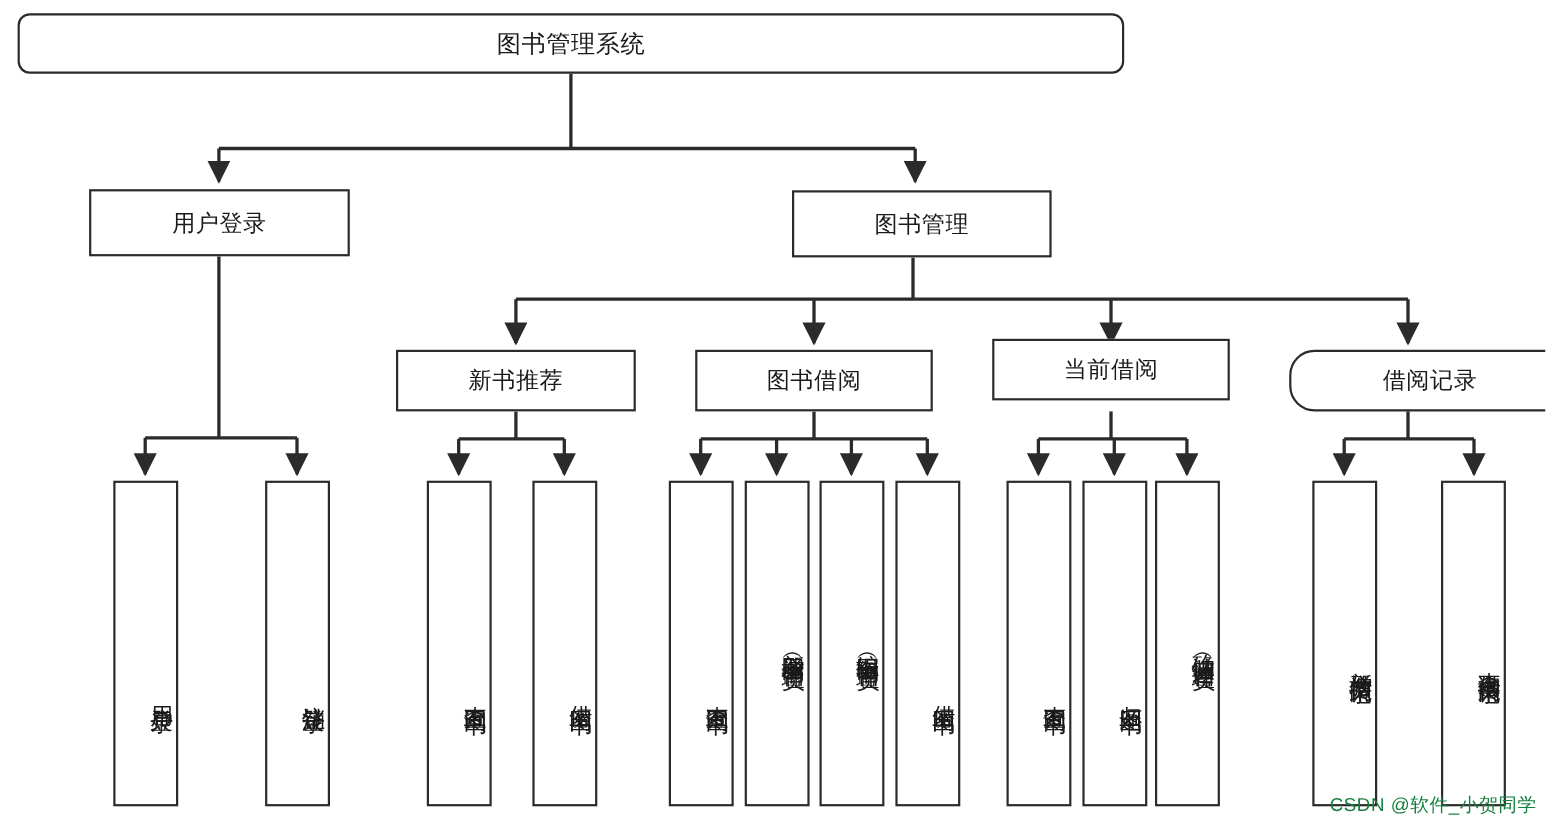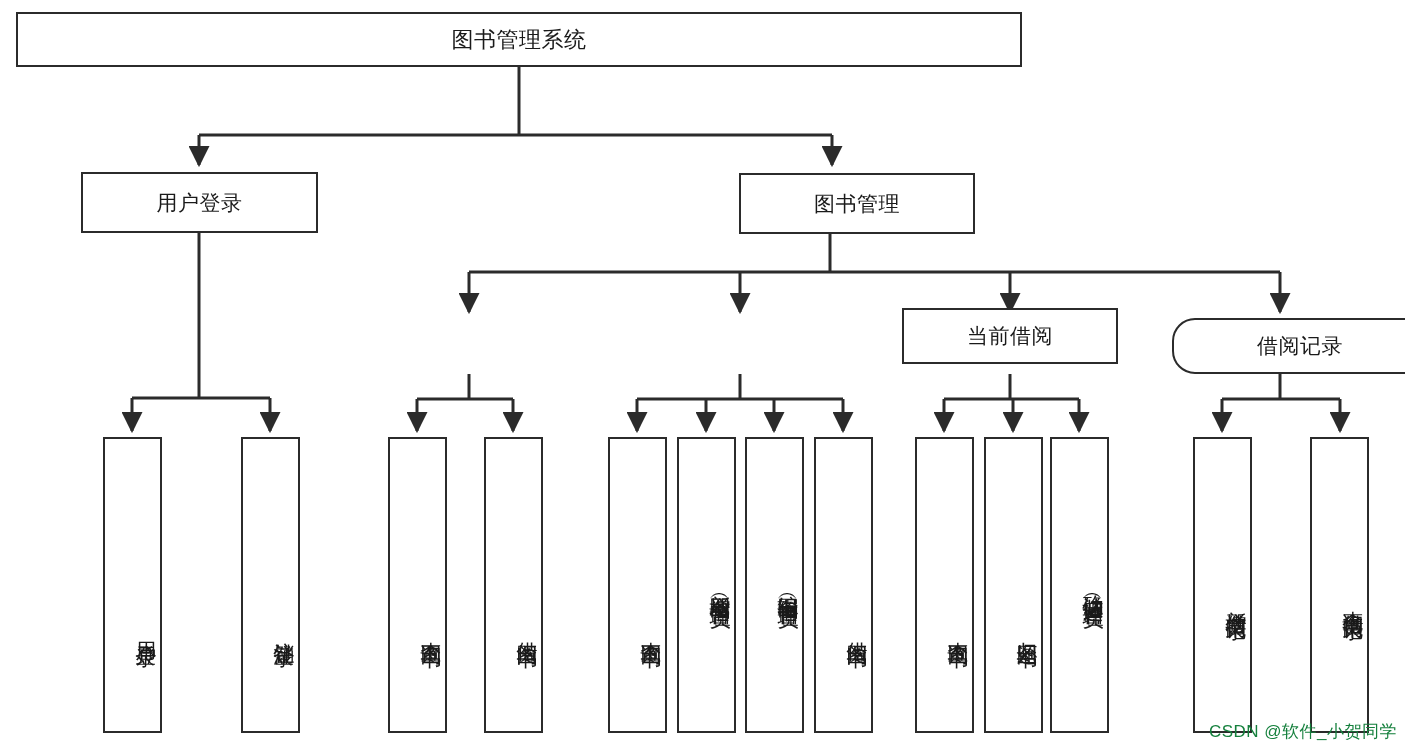--- a/index.html
+++ b/index.html
@@ -117,33 +117,39 @@
       <path d="M 1013 399 L 1013 431" marker-end="url(#arrow)"></path>
       <path d="M 1079 399 L 1079 431" marker-end="url(#arrow)"></path>
 
       <path d="M 1280 374 L 1280 399"></path>
       <path d="M 1222 399 L 1340 399"></path>
       <path d="M 1222 399 L 1222 431" marker-end="url(#arrow)"></path>
       <path d="M 1340 399 L 1340 431" marker-end="url(#arrow)"></path>
     </g>
   </svg>
 
-  <div class="node horiz title" style="left:16px; top:12px; width:1006px; height:55px;">
+  <div class="node horiz title" style="left:16px; top:12px; width:1006px; height:55px;border-radius:11px;">
     <span>图书管理系统</span>
   </div>
 
   <div class="node horiz" style="left:81px; top:172px; width:237px; height:61px;">
     <span>用户登录</span>
   </div>
 
-  <div class="node horiz" style="left:739px; top:173px; width:236px; height:61px;">
+  <div class="node horiz" style="left:720px; top:173px; width:236px; height:61px;">
     <span>图书管理</span>
   </div>
 
-
+  <div class="node horiz" style="left:360px; top:318px; width:218px; height:56px;">
+    <span>新书推荐</span>
+  </div>
+
+  <div class="node horiz" style="left:632px; top:318px; width:216px; height:56px;">
+    <span>图书借阅</span>
+  </div>
 
   <div class="node horiz" style="left:902px; top:308px; width:216px; height:56px;">
     <span>当前借阅</span>
   </div>
 
   <div class="node horiz" style="left:1172px; top:318px; width:256px; height:56px;border-radius:23px;">
     <span>借阅记录</span>
   </div>
 
   <div class="node vert" style="left:103px; top:437px; width:59px; height:296px; padding-top:88px;">

